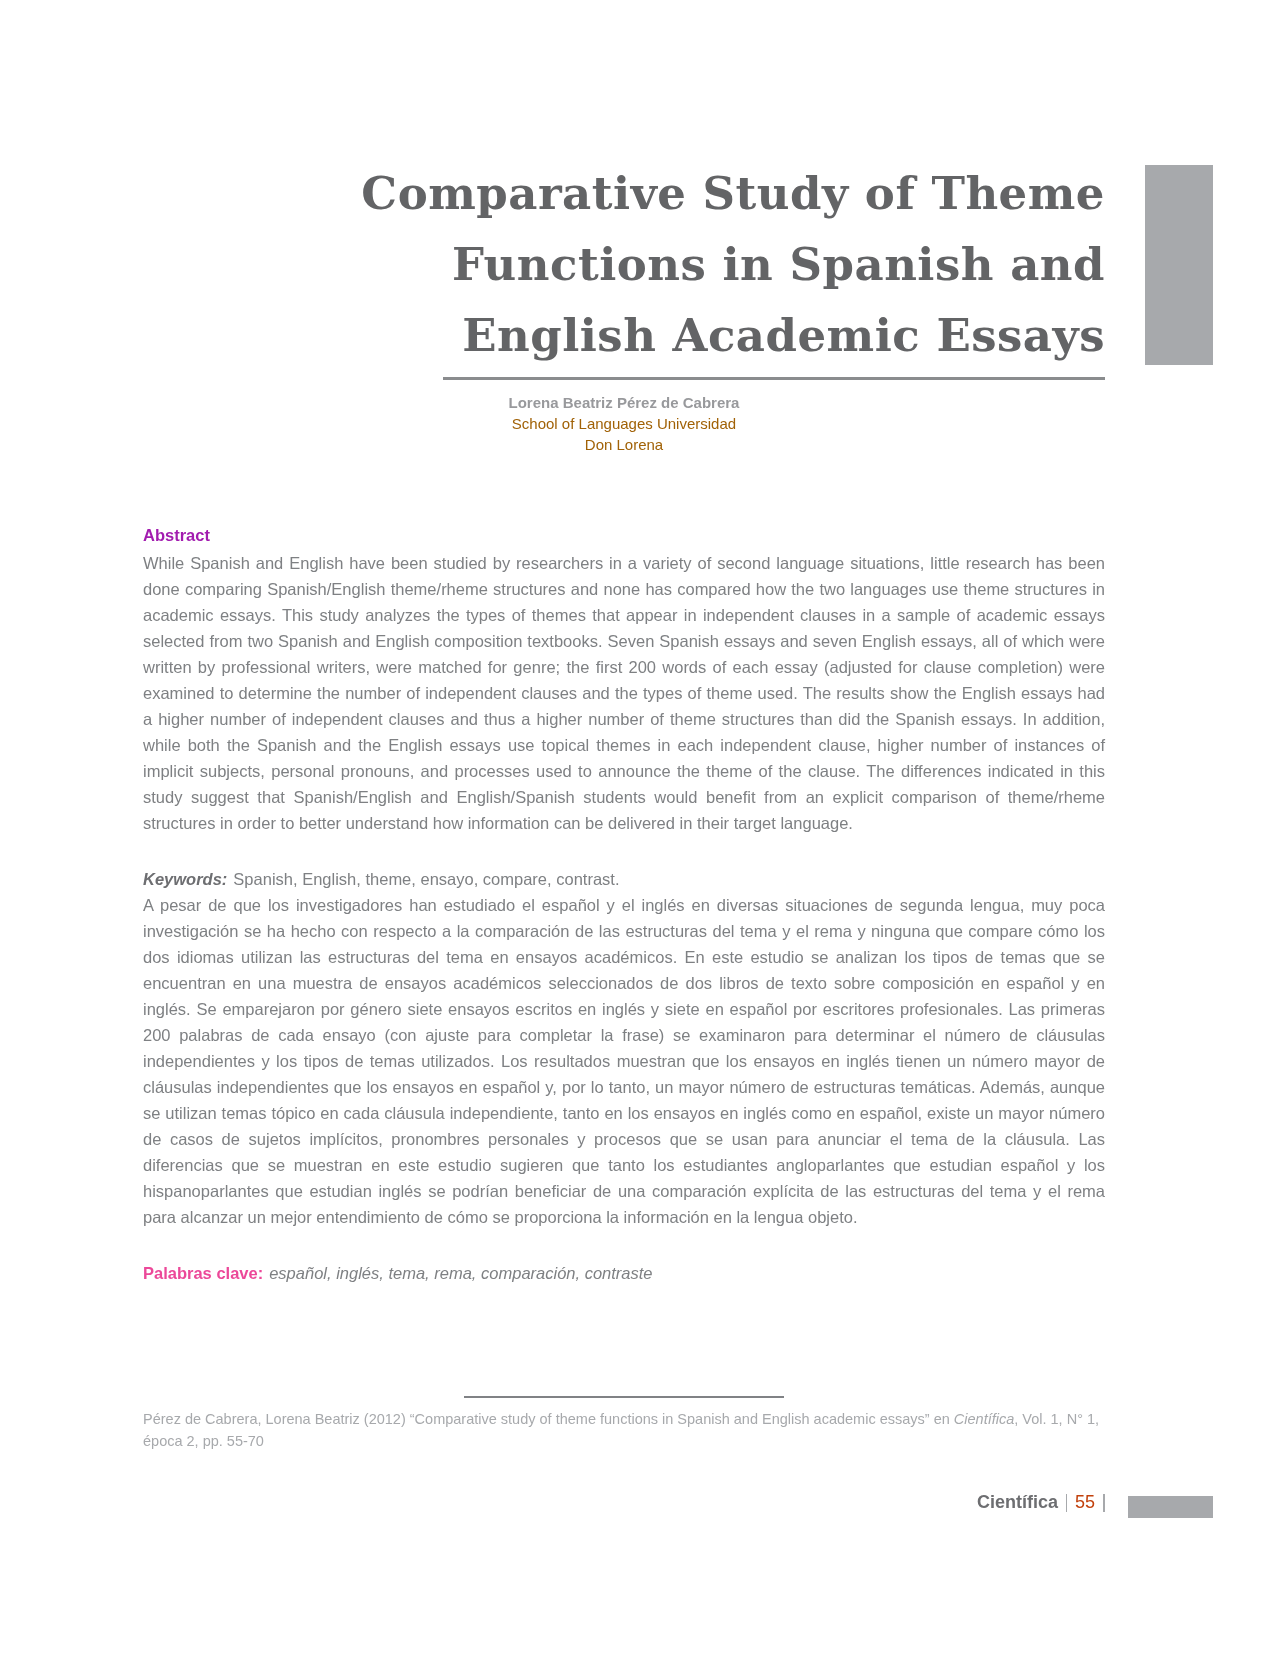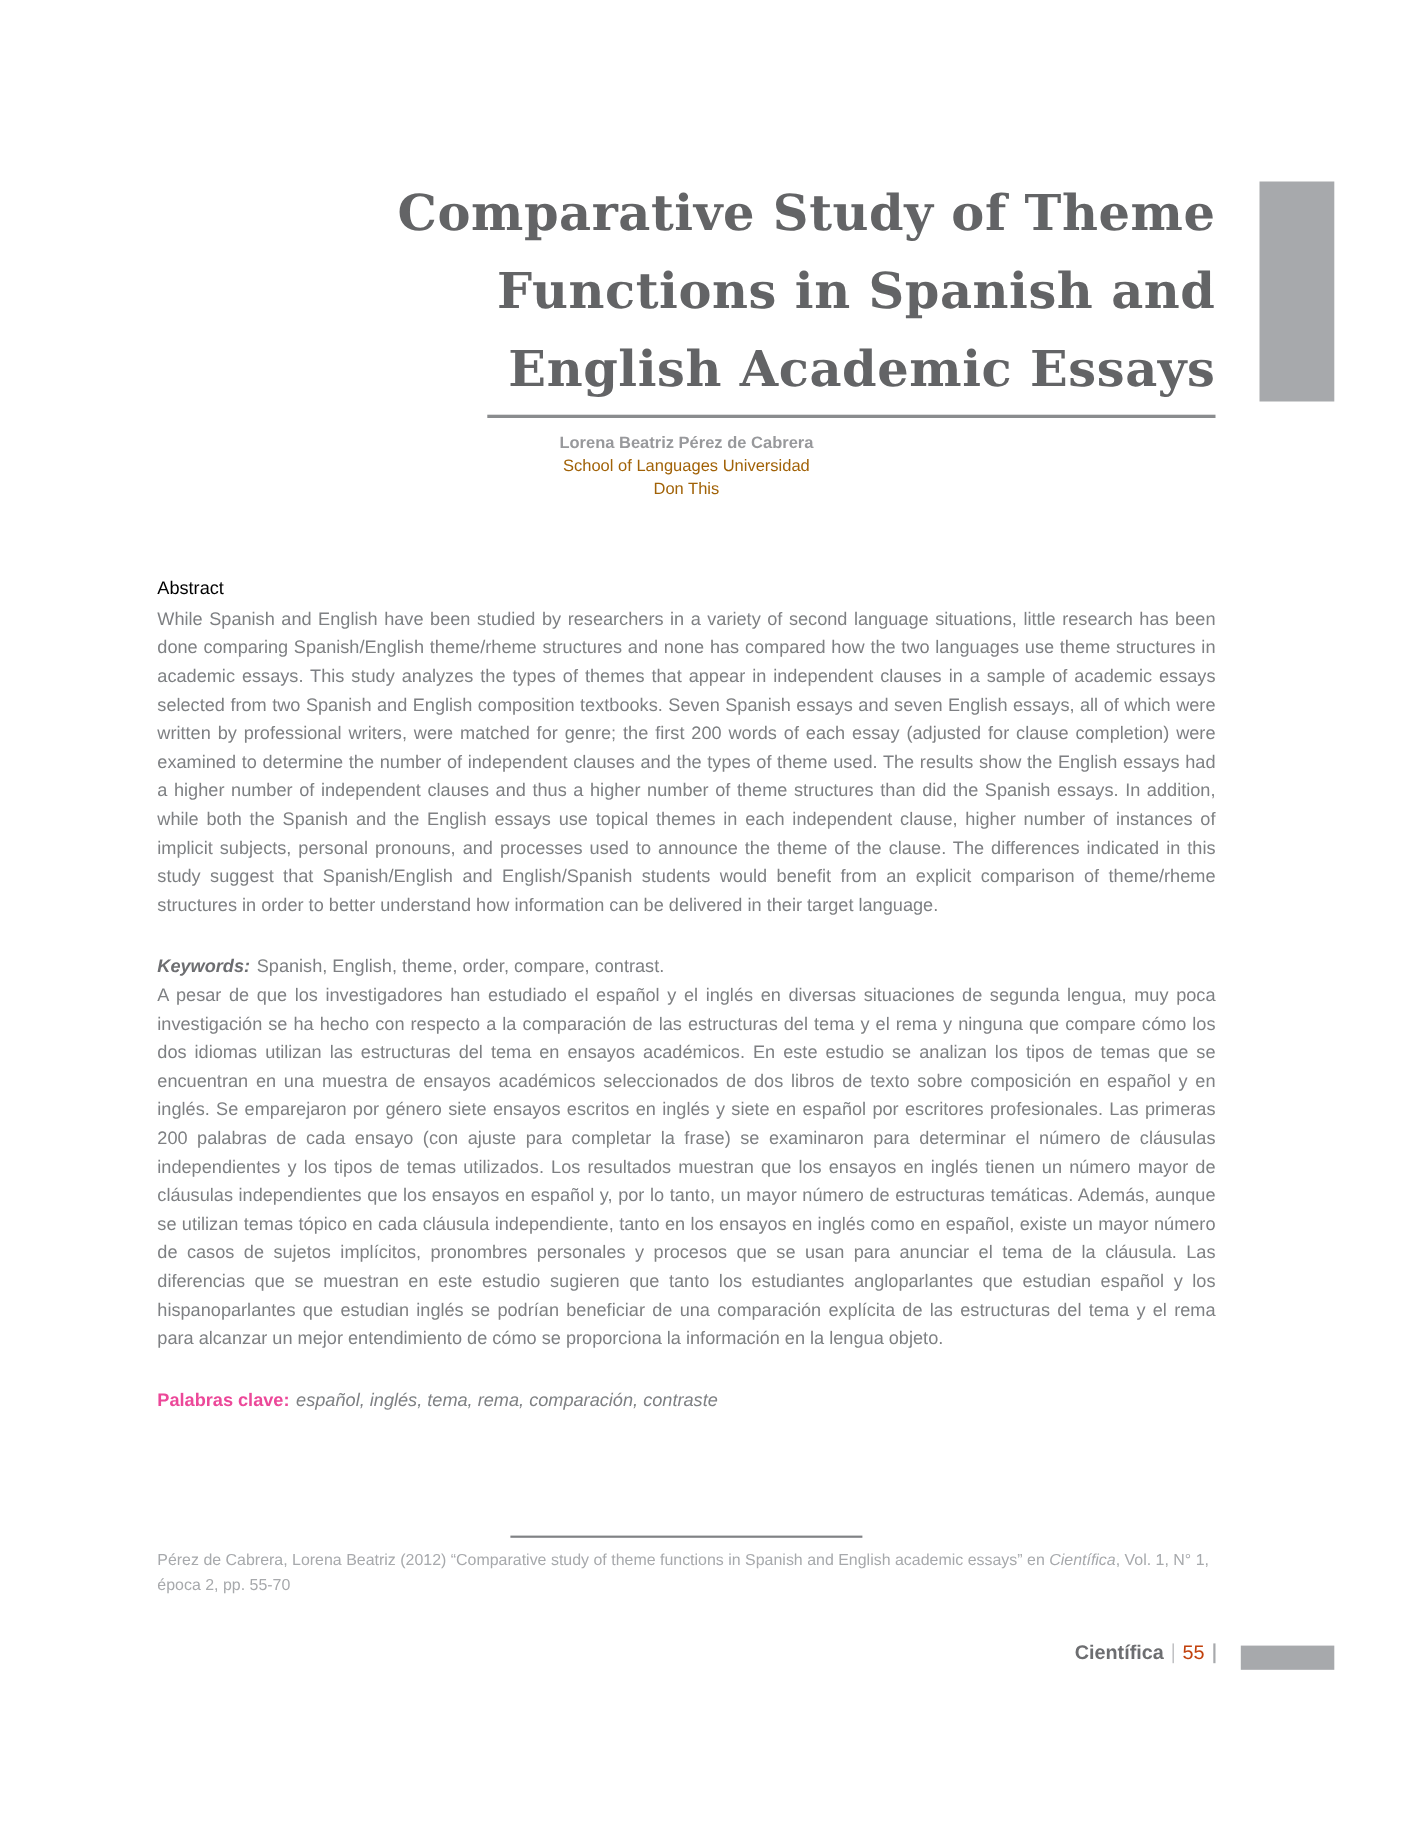--- a/index.html
+++ b/index.html
@@ -47,21 +47,21 @@
   .author-name { font-weight: bold; color: #98999c; }
   .author-affil { color: #a16207; }
   .content {
     position: absolute;
     left: 143px; top: 522px;
     width: 962px;
     color: #7e8083;
     font-size: 16.5px;
     line-height: 26px;
   }
-  .heading { font-weight: normal; color: #000000; margin-bottom: 2px; }
+  .heading { font-weight: bold; color: #a21caf; margin-bottom: 2px; }
   .para { text-align: justify; }
   .kw-line { margin-top: 30px; }
   .kw-label { font-weight: bold; font-style: italic; color: #6d6e71; margin-right: 6px; }
   .section-gap { margin-top: 30px; }
   .pc-label { font-weight: bold; color: #ec4899; margin-right: 6px; }
   .pc-text { font-style: italic; }
   .footer {
     position: absolute;
     left: 143px; top: 1396px;
     width: 962px;
@@ -107,30 +107,30 @@
     <div>Comparative Study of Theme</div>
     <div>Functions in Spanish and</div>
     <div>English Academic Essays</div>
   </div>
 
   <div class="title-rule"></div>
 
   <div class="author-block">
     <div class="author-name">Lorena Beatriz Pérez de Cabrera</div>
     <div class="author-affil">School of Languages Universidad</div>
-    <div class="author-affil">Don This</div>
+    <div class="author-affil">Don Lorena</div>
   </div>
 
   <div class="content">
 
     <div class="heading">Abstract</div>
     <div class="para">While Spanish and English have been studied by researchers in a variety of second language situations, little research has been done comparing Spanish/English theme/rheme structures and none has compared how the two languages use theme structures in academic essays.  This study analyzes the types of themes that appear in independent clauses in a sample of academic essays selected from two Spanish and English composition textbooks.  Seven Spanish essays and seven English essays, all of which were written by professional writers, were matched for genre; the first 200 words of each essay (adjusted for clause completion) were examined to determine the number of independent clauses and the types of theme used. The results show the English essays had a higher number of independent clauses and thus a higher number of theme structures than did the Spanish essays.  In addition, while both the Spanish and the English essays use topical themes in each independent clause, higher number of instances of implicit subjects, personal pronouns, and processes used to announce the theme of the clause.  The differences indicated in this study suggest that Spanish/English and English/Spanish students would benefit from an explicit comparison of theme/rheme structures in order to better understand how information can be delivered in their target language.</div>
 
     <div class="kw-line">
-      <span class="kw-label">Keywords:</span><span>Spanish, English, theme, order, compare, contrast.</span>
+      <span class="kw-label">Keywords:</span><span>Spanish, English, theme, ensayo, compare, contrast.</span>
     </div>
 
     <div class="para">A pesar de que los investigadores han estudiado el español y el inglés en diversas situaciones de segunda lengua, muy poca investigación se ha hecho con respecto a la comparación de las estructuras del tema y el rema y ninguna que compare cómo los dos idiomas utilizan las estructuras del tema en ensayos académicos. En este estudio se analizan los tipos de temas que se encuentran en una muestra de ensayos académicos seleccionados de dos libros de texto sobre composición en español y en inglés. Se emparejaron por género siete ensayos escritos en inglés y siete en español por escritores profesionales. Las primeras 200 palabras de cada ensayo (con ajuste para completar la frase) se examinaron para determinar el número de cláusulas independientes y los tipos de temas utilizados. Los resultados muestran que los ensayos en inglés tienen un número mayor de cláusulas independientes que los ensayos en español y, por lo tanto, un mayor número de estructuras temáticas. Además, aunque se utilizan temas tópico en cada cláusula independiente, tanto en los ensayos en inglés como en español, existe un mayor número de casos de sujetos implícitos, pronombres personales y procesos que se usan para anunciar el tema de la cláusula. Las diferencias que se muestran en este estudio sugieren que tanto los estudiantes angloparlantes que estudian español y los hispanoparlantes que estudian inglés se podrían beneficiar de una comparación explícita de las estructuras del tema y el rema para alcanzar un mejor entendimiento de cómo se proporciona la información en la lengua objeto.</div>
 
     <div class="kw-line">
       <span class="pc-label">Palabras clave:</span><span class="pc-text">español, inglés, tema, rema, comparación, contraste</span>
     </div>
 
   </div>
 

